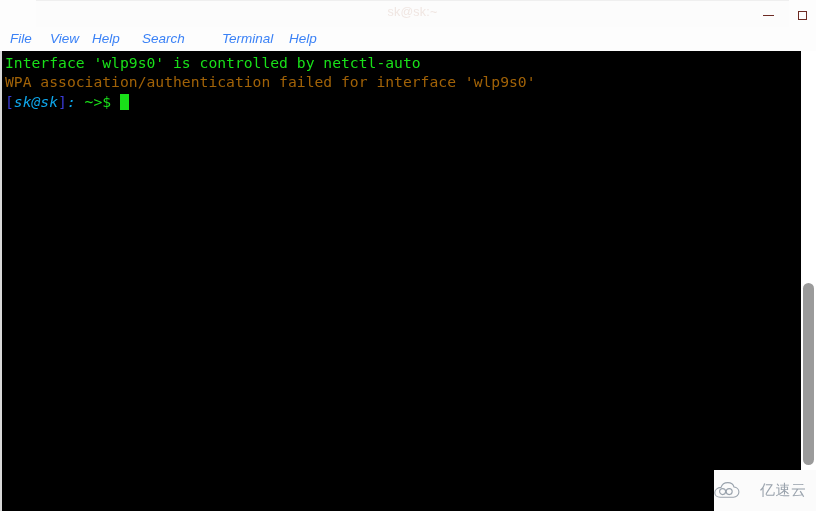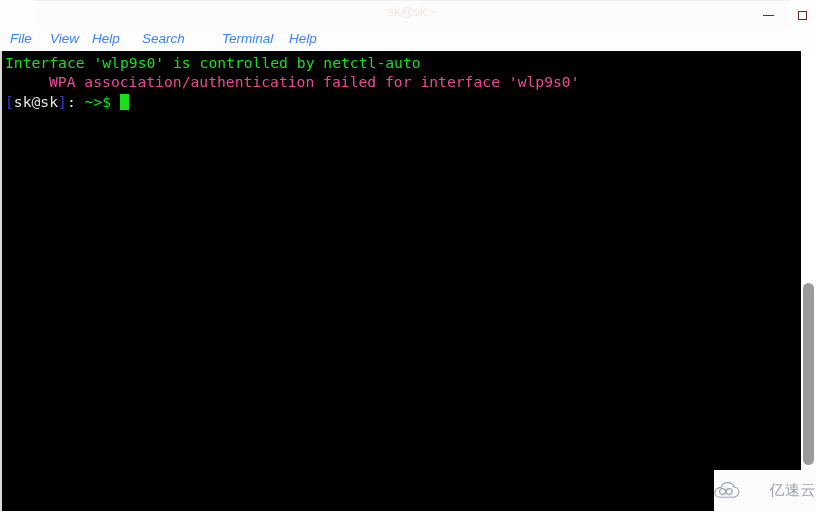--- a/index.html
+++ b/index.html
@@ -106,23 +106,23 @@
     box-sizing: border-box;
   }
   .term-line {
     font-family: "DejaVu Sans Mono", "Liberation Mono", monospace;
     font-size: 14.7px;
     line-height: 19.3px;
     white-space: pre;
     letter-spacing: 0px;
   }
   .c-green  { color: #19e019; }
-  .c-red    { color: #ec4899; margin-left: 44px; }
+  .c-red    { color: #a16207; }
   .c-blue   { color: #3b3bd6; }
-  .c-gray   { color: #e5e5e5; }
+  .c-gray   { color: #0ea5e9; font-style: italic; }
   .cursor-block {
     display: inline-block;
     width: 9px;
     height: 16px;
     background: #19e019;
     vertical-align: -3px;
   }
 
   
   #scrollbar {
@@ -147,21 +147,21 @@
   
   #watermark {
     position: absolute;
     left: 714px;
     top: 470px;
     width: 102px;
     height: 41px;
     background: #fbfbfb;
     display: flex;
     align-items: center;
-    justify-content: space-between;
+    justify-content: flex-start;
     gap: 20px;
     box-sizing: border-box;
   }
   #watermark .wm-logo { display: block; }
   #watermark .wm-text {
     font-family: "DejaVu Sans", sans-serif;
     font-size: 15px;
     color: #9aa3ad;
     letter-spacing: 0.5px;
     white-space: nowrap;

